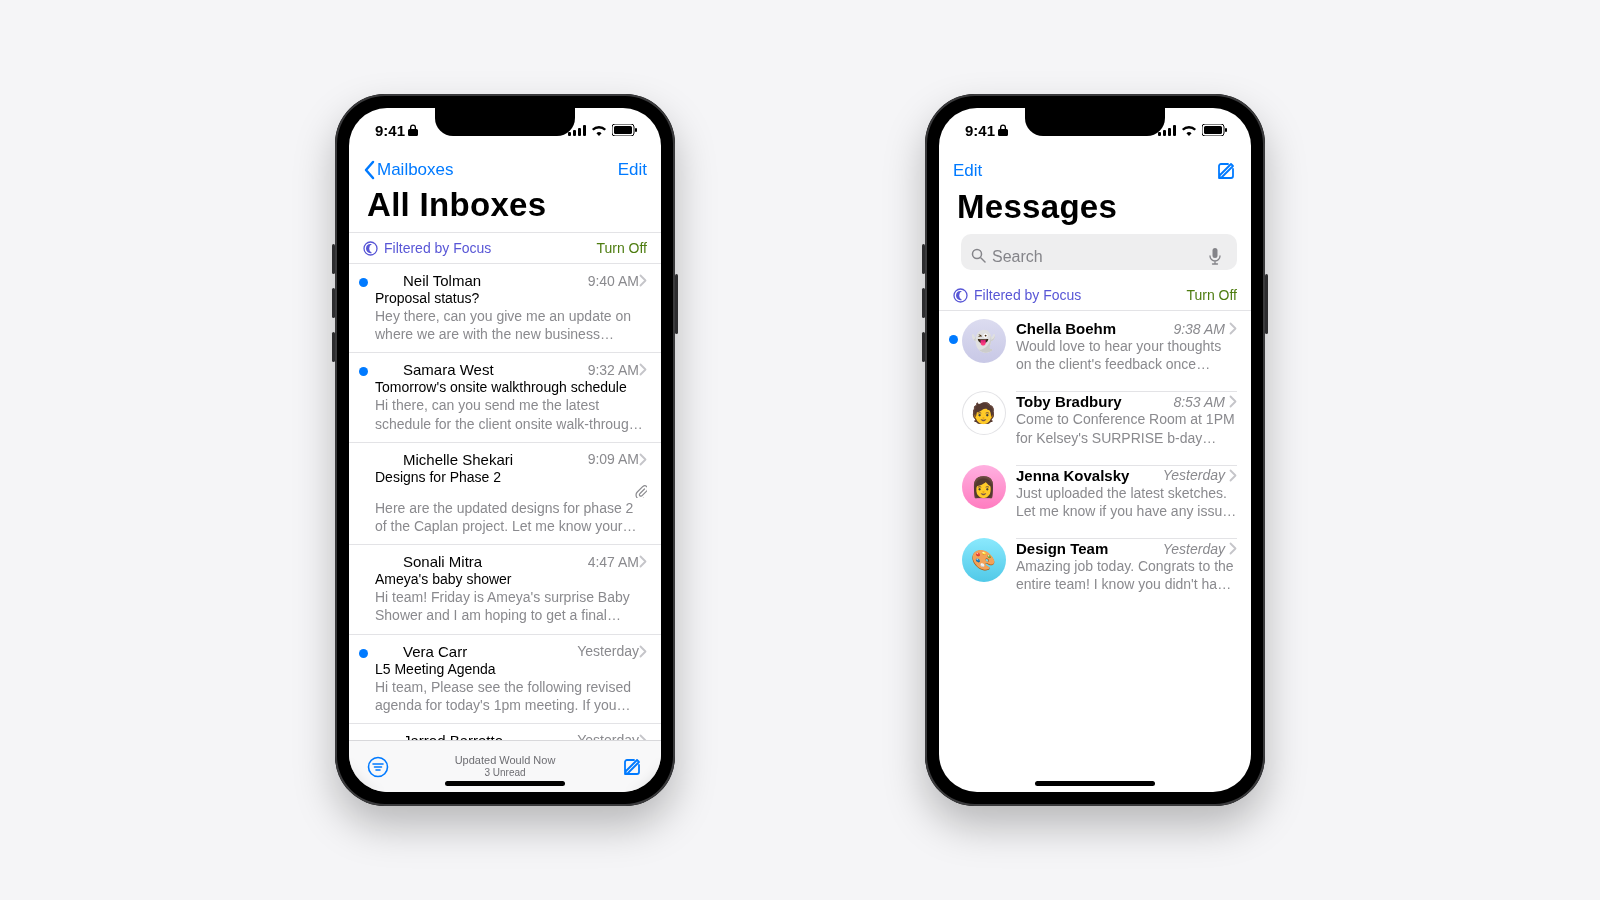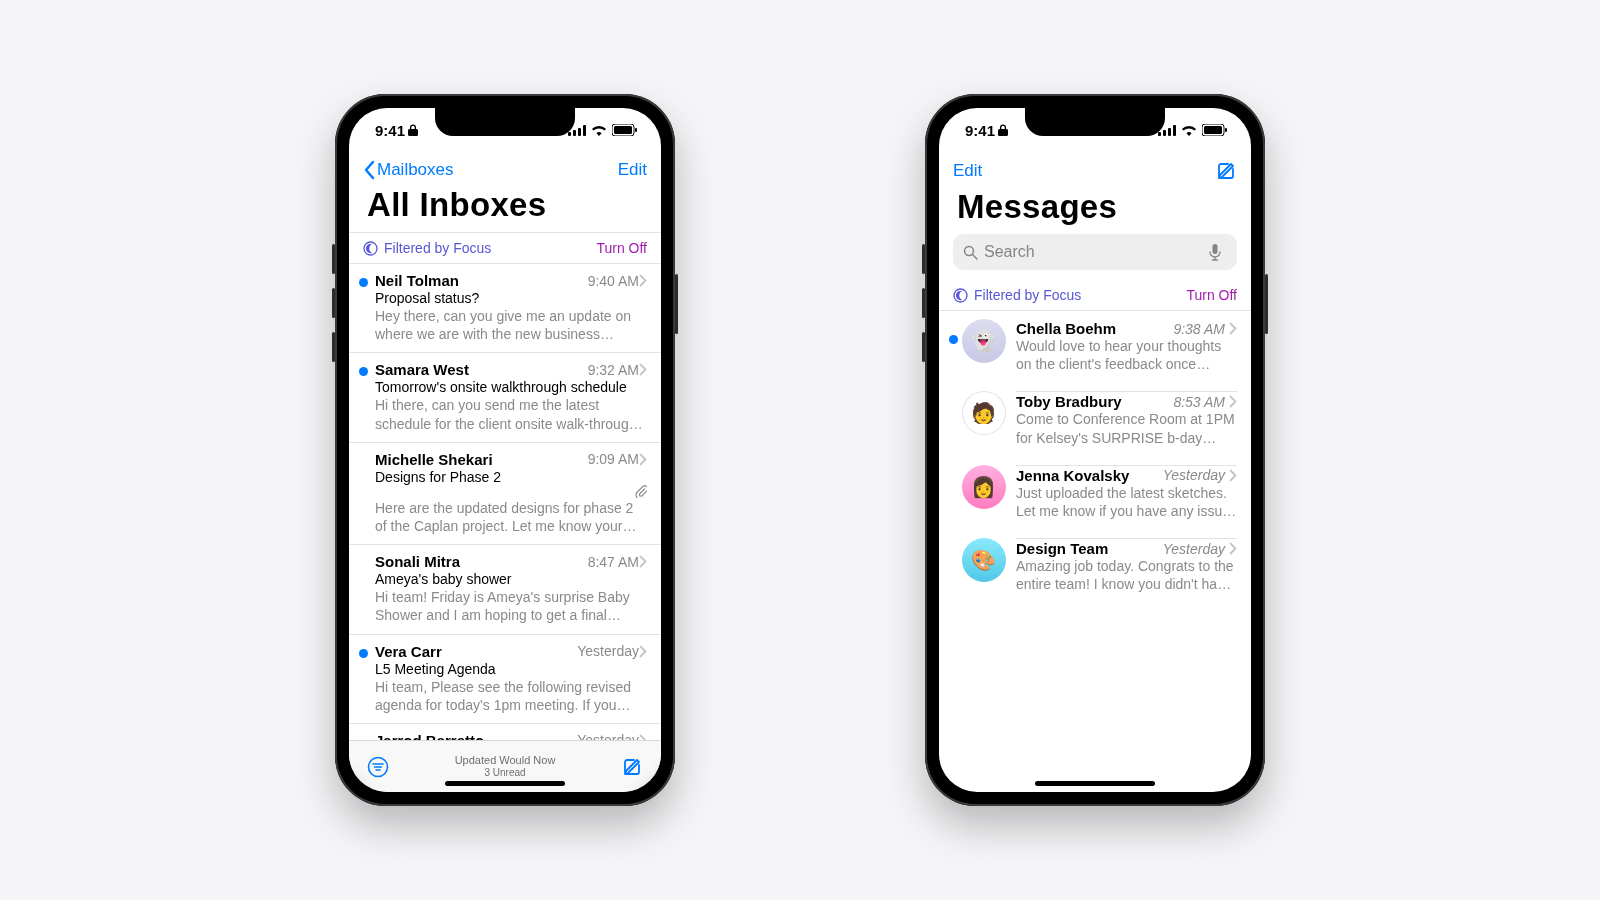--- a/index.html
+++ b/index.html
@@ -86,31 +86,31 @@
   
   .focus-row {
     display:flex; align-items:center; justify-content:space-between;
     padding: 7px 14px;
     border-top: 1px solid #e3e3e6;
     border-bottom: 1px solid #e3e3e6;
     font-size: 14px;
   }
   .focus-left { display:flex; align-items:center; gap:6px; color:#5856d6; }
   .focus-left svg{ display:block; }
-  .focus-right { color:#a21caf; font-weight:500; }
+  .focus-right { color:#4d7c0f; font-weight:500; }
 
   
   .list { flex:1; overflow:hidden; }
   .mail-item {
     position: relative;
     padding: 8px 14px 9px 26px;
     border-bottom: 1px solid #e3e3e6;
   }
   .mail-row1 { display:flex; justify-content:space-between; align-items:center; }
-  .mail-sender { font-size:15px; font-weight:700; }
+  .mail-sender { font-size:15px; font-weight:400;margin-left:28px; }
   .mail-meta { display:flex; align-items:center; color:#8a8a8e; font-size:14px; }
   .mail-meta svg{ display:block; flex-shrink:0; }
   .mail-subject { font-size:14px; margin-top:1px; color:#000; }
   .mail-preview { font-size:14px; line-height:1.3; color:#8a8a8e; margin-top:1px;
                   display:-webkit-box; -webkit-line-clamp:2; -webkit-box-orient:vertical; overflow:hidden; }
   .unread-dot {
     position:absolute; left:10px; top:14px;
     width:9px; height:9px; border-radius:50%; background:#007aff;
   }
   .attach-row{ display:flex; justify-content:flex-end; } 
@@ -132,22 +132,22 @@
 
   .home-indicator {
     position:absolute; bottom:6px; left:50%; transform:translateX(-50%);
     width:120px; height:5px; border-radius:3px; background:#000;
   }
 
   
   .search-wrap { padding: 0 14px 10px; }
   .search {
     background:#eeeeef; border-radius:10px; height:36px;
-    display:flex; align-items:center; padding:4px 10px;
-    color:#848489; font-size:16px;
+    display:flex; padding:14px 10px;
+    color:#848489; font-size:16px;margin-left:8px;
   }
   .search svg{ display:block; margin-right:6px; }
   .search .mic { margin-left:auto; }
 
   .msg-item {
     display:flex; align-items:flex-start;
     padding: 8px 14px 9px 10px;
     position:relative;
   }
   .msg-item + .msg-item .msg-body { border-top:1px solid #e3e3e6; }
@@ -292,21 +292,21 @@
                 <path fill="none" stroke="#8a8a8e" stroke-width="1.2" stroke-linecap="round" d="M9.5 4 5 8.5a1.5 1.5 0 1 0 2.1 2.1l5-5A3 3 0 0 0 7.9 1.4L2.3 7a4.3 4.3 0 0 0 6.1 6.1"></path>
               </svg>
             </span>
           </div>
           <div class="mail-preview">Here are the updated designs for phase 2 of the Caplan project. Let me know your thoughts when…</div>
         </div>
         <div class="mail-item">
           <div class="mail-row1">
             <span class="mail-sender">Sonali Mitra</span>
             <span class="mail-meta">
-              <span>8:47 AM</span>
+              <span>4:47 AM</span>
               <span>
                 <svg width="8" height="13" viewBox="0 0 8 13">
                   <path fill="none" stroke="#c5c5c9" stroke-width="1.8" stroke-linecap="round" stroke-linejoin="round" d="M1.5 1.5 6.5 6.5l-5 5"></path>
                 </svg>
               </span>
             </span>
           </div>
           <div class="mail-subject">Ameya's baby shower</div>
           <div class="mail-preview">Hi team! Friday is Ameya's surprise Baby Shower and I am hoping to get a final headcount today s…</div>
         </div>

